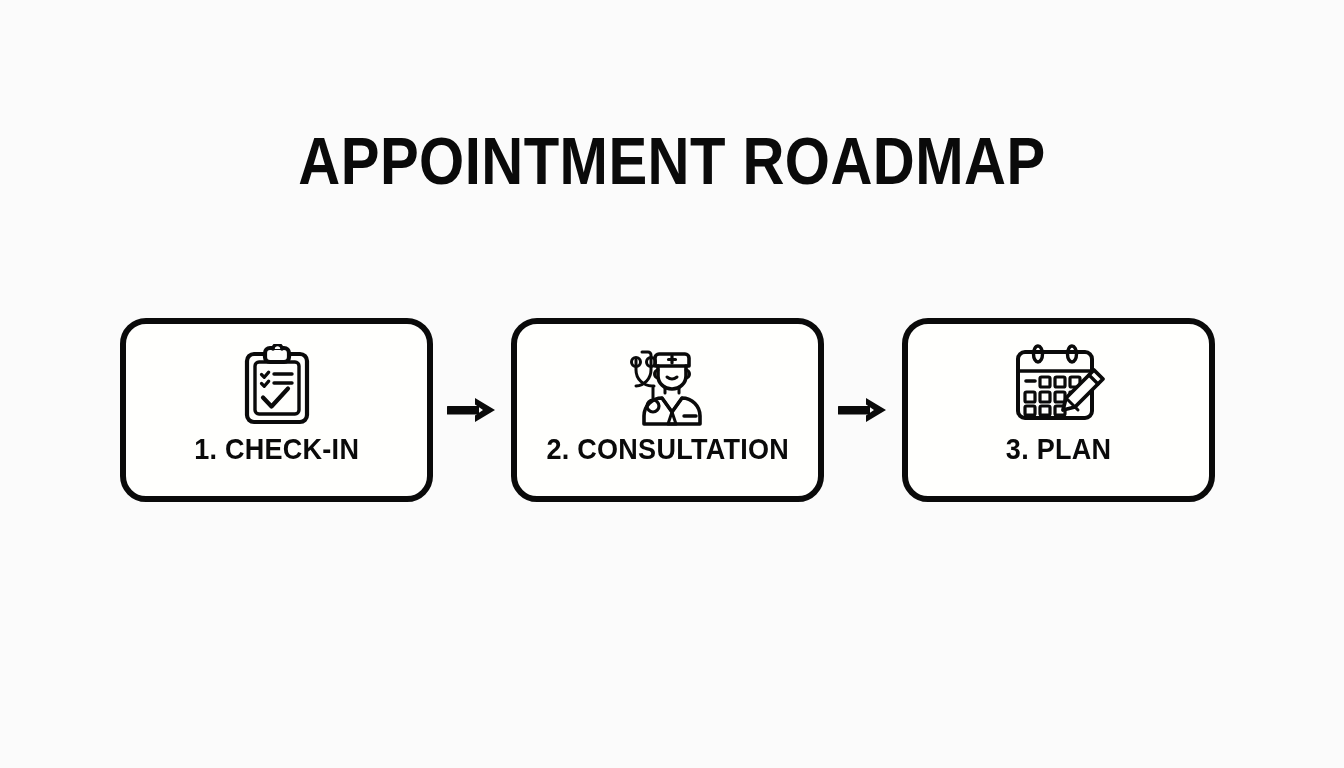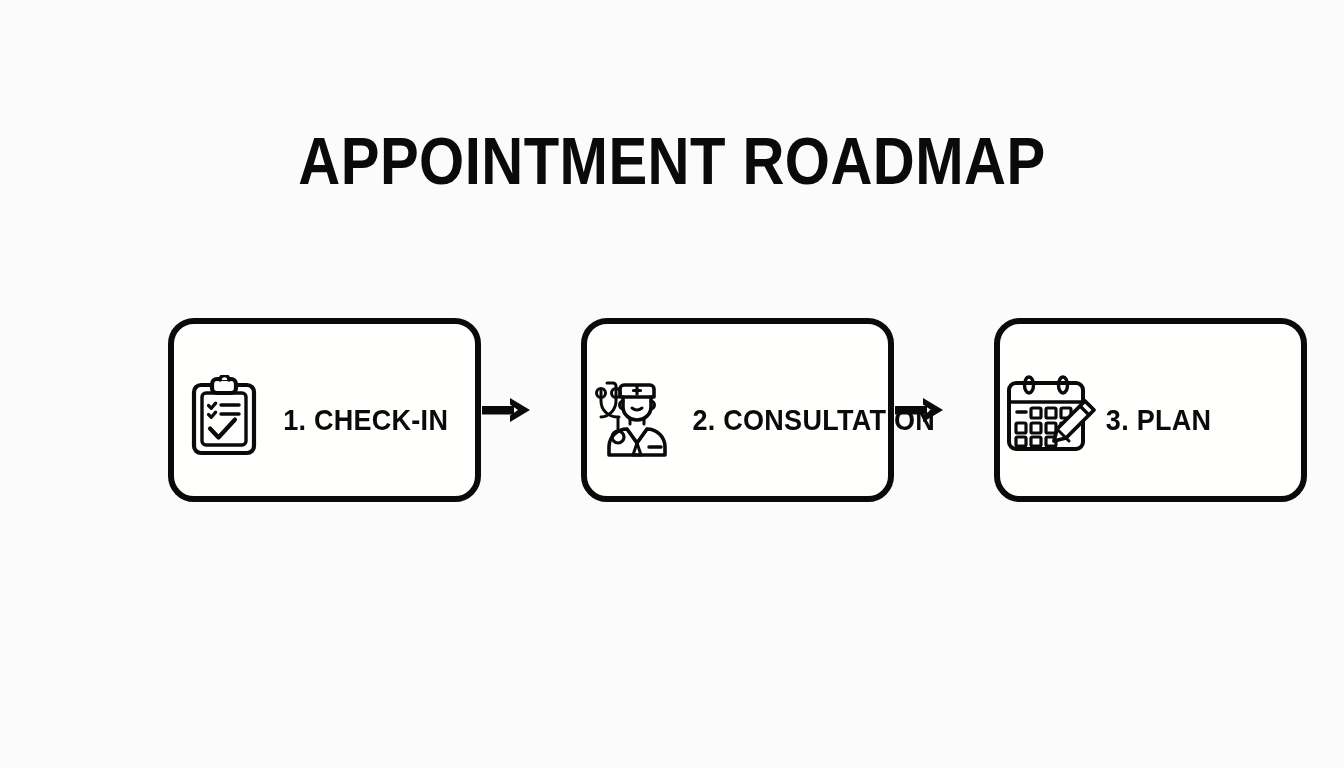--- a/index.html
+++ b/index.html
@@ -49,26 +49,25 @@
 
   
   .step-card {
     box-sizing: border-box;
     width: 313px;
     height: 184px;
     border: 6px solid #0a0a0a;
     border-radius: 26px;
     background: #fffffd;
     display: flex;
-    flex-direction: row;
+    flex-direction: column;
     align-items: center;
     justify-content: flex-start;
     padding-top: 20px;
     flex: 0 0 auto;
-    margin-left: 48px;
   }
 
   .step-icon {
     height: 84px;
     width: 100px;
     display: flex;
     align-items: center;
     justify-content: center;
     margin-bottom: 6px;
   }

